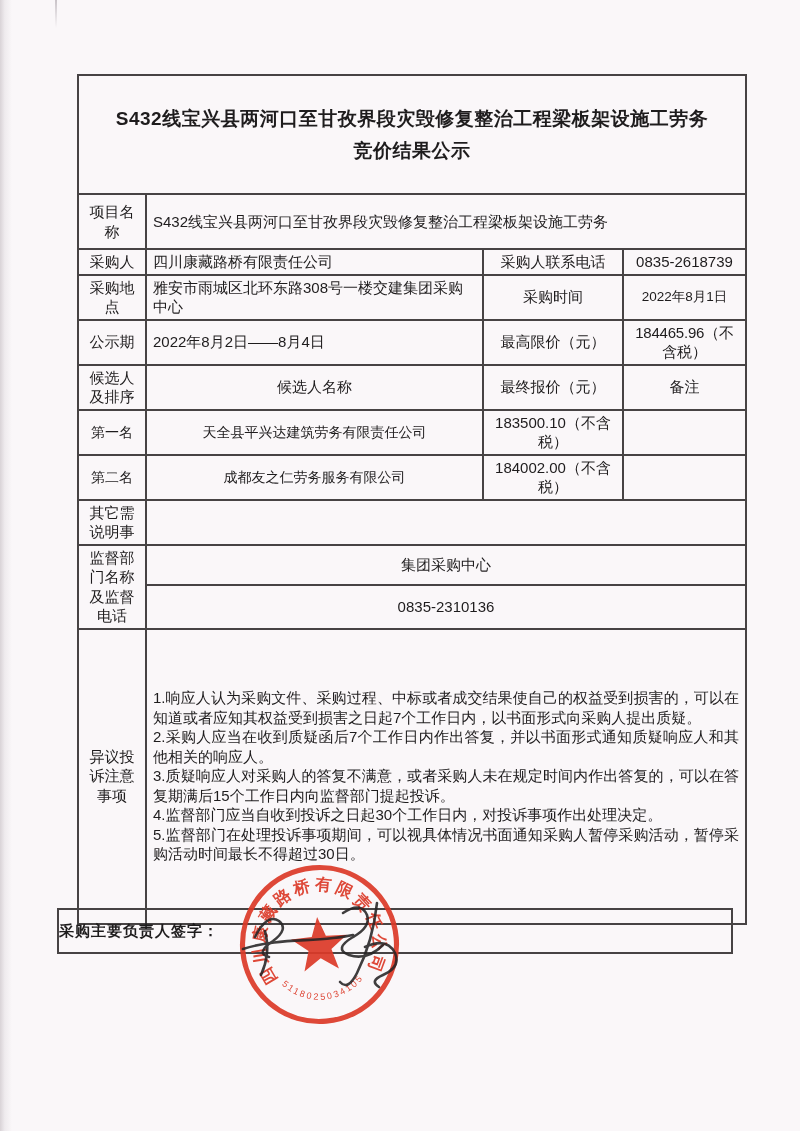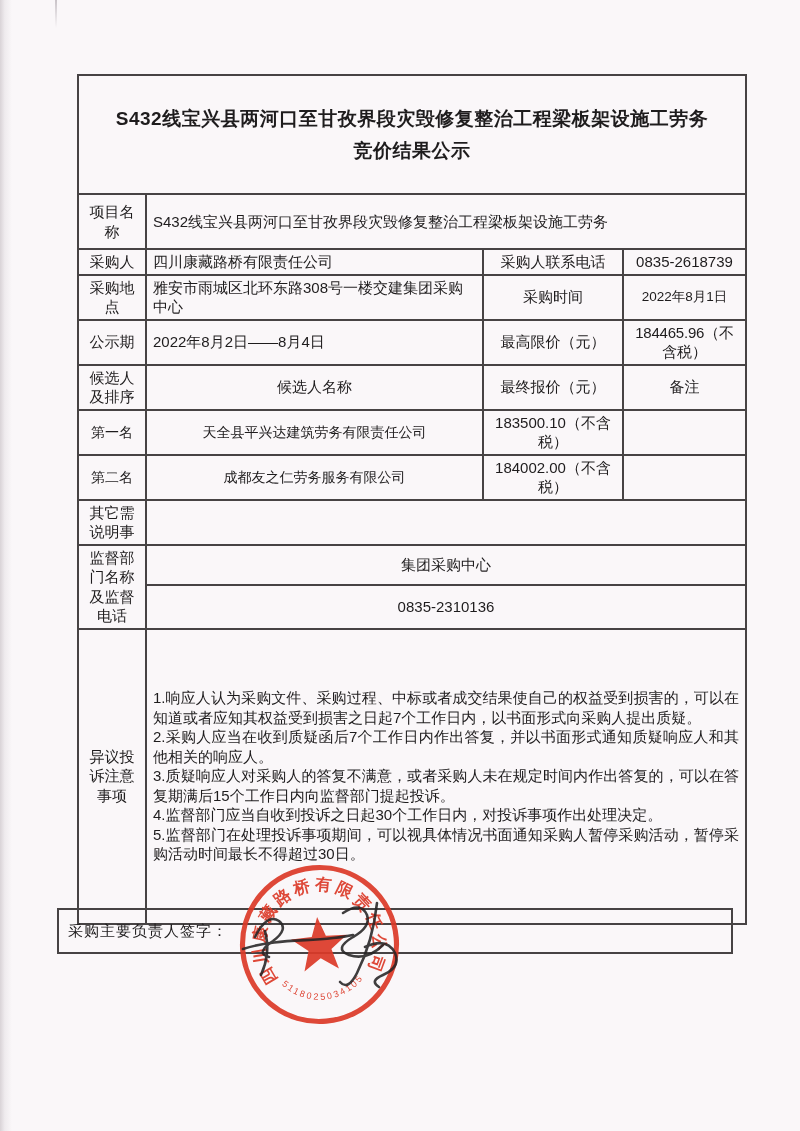--- a/index.html
+++ b/index.html
@@ -48,21 +48,21 @@
     font-size:14.2px;
     line-height:1.62;
     text-align:justify;
   }
   .sign-box {
     position:absolute; left:57px; top:908px; width:676px; height:46px;
     border:2px solid #474344;
     display:flex; align-items:center;
     box-sizing:border-box;
   }
-  .sign-label { font-size:15px; padding-left:9px; letter-spacing:1px; }
+  .sign-label { font-size:15px; letter-spacing:1px;font-weight:bold; }
   .seal-wrap {
     position:absolute; left:233px; top:858px; width:173px; height:173px;
     transform:rotate(-5deg);
     opacity:0.92;
     z-index:5;
   }
   .seal-text { fill:#dc3a28; }
   .sig-wrap {
     position:absolute; left:225px; top:885px; width:215px; height:125px;
     z-index:6;

